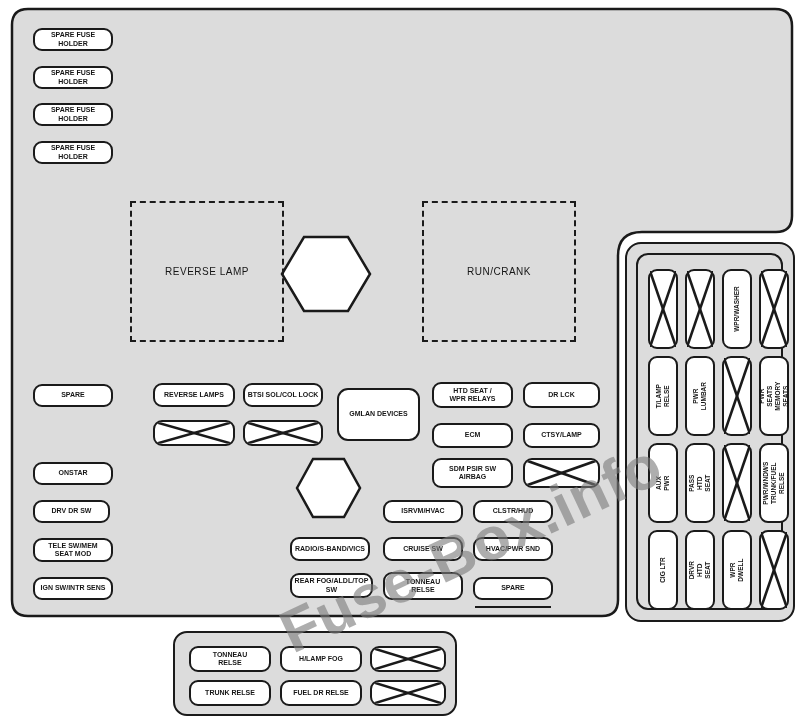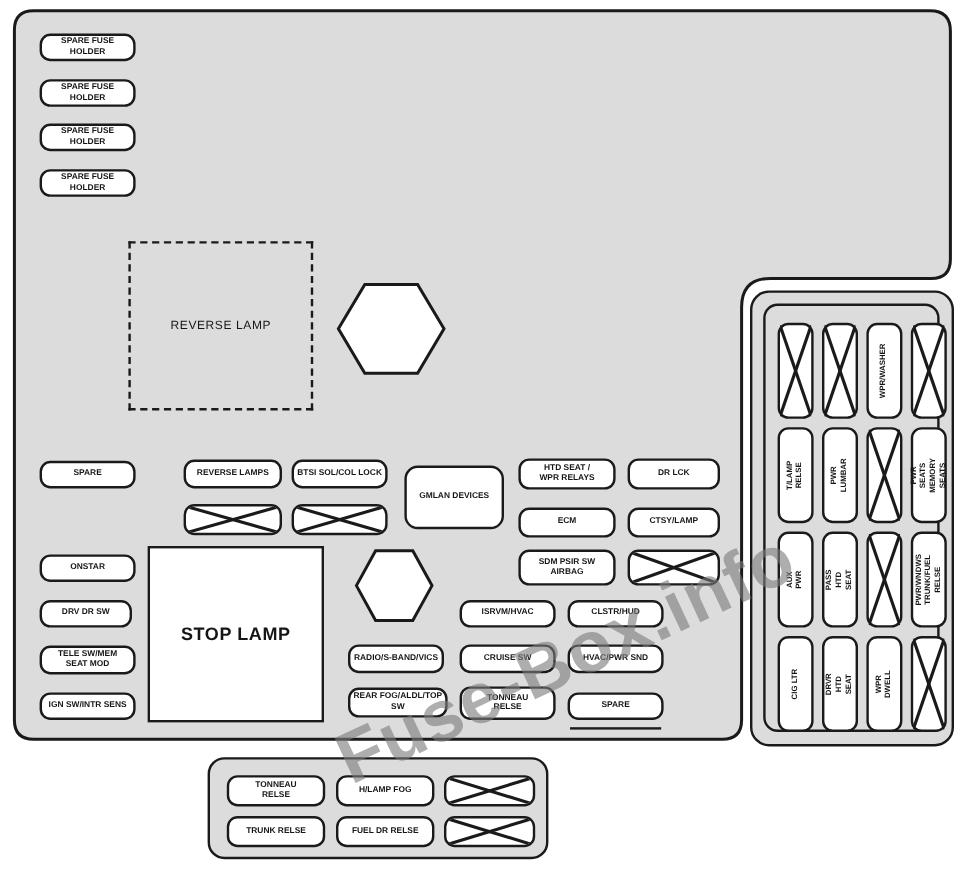--- a/index.html
+++ b/index.html
@@ -65,21 +65,22 @@
       <polygon points="297,488 313,459 344,459 360,488 344,517 313,517" fill="#ffffff" stroke="#1a1a1a" stroke-width="2.5"></polygon>
     </g>
   </svg>
 
   <div class="fuse" style="left:33px;top:28px;width:80px;height:23px;">SPARE FUSE HOLDER</div>
   <div class="fuse" style="left:33px;top:66px;width:80px;height:23px;">SPARE FUSE HOLDER</div>
   <div class="fuse" style="left:33px;top:103px;width:80px;height:23px;">SPARE FUSE HOLDER</div>
   <div class="fuse" style="left:33px;top:141px;width:80px;height:23px;">SPARE FUSE HOLDER</div>
 
 
-  <div class="dashedbox" style="left:107px;top:201px;width:154px;height:141px;">REVERSE LAMP</div>
+  <div class="dashedbox" style="left:130px;top:201px;width:154px;height:141px;">REVERSE LAMP</div>
+  <div class="dashedbox" style="left:422px;top:201px;width:154px;height:141px;">RUN/CRANK</div>
 
   <div class="fuse" style="left:33px;top:384px;width:80px;height:23px;">SPARE</div>
   <div class="fuse" style="left:153px;top:383px;width:82px;height:24px;">REVERSE LAMPS</div>
   <div class="fuse" style="left:243px;top:383px;width:80px;height:24px;">BTSI SOL/COL LOCK</div>
   <div class="fuse" style="left:337px;top:388px;width:83px;height:53px;border-radius:11px;">GMLAN DEVICES</div>
   <div class="fuse" style="left:432px;top:382px;width:81px;height:26px;">HTD SEAT /
 WPR RELAYS</div>
   <div class="fuse" style="left:523px;top:382px;width:77px;height:26px;">DR LCK</div>
 
   <div class="xslot" style="left:153px;top:420px;width:82px;height:26px;">
@@ -100,21 +101,20 @@
   <div class="fuse" style="left:33px;top:462px;width:80px;height:23px;">ONSTAR</div>
   <div class="fuse" style="left:432px;top:458px;width:81px;height:30px;">SDM PSIR SW
 AIRBAG</div>
   <div class="xslot" style="left:523px;top:458px;width:77px;height:30px;">
     <svg preserveAspectRatio="none">
         <line x1="0" y1="0" x2="100%" y2="100%" stroke="#1a1a1a" stroke-width="2.6"></line>
         <line x1="0" y1="100%" x2="100%" y2="0" stroke="#1a1a1a" stroke-width="2.6"></line>
       </svg>
   </div>
 
-  <div class="bigbox" style="left:123px;top:455px;width:147px;height:147px;font-size:15px;font-weight:700;letter-spacing:0.5px;">STOP LAMP</div>
 
   <div class="fuse" style="left:33px;top:500px;width:77px;height:23px;">DRV DR SW</div>
   <div class="fuse" style="left:383px;top:500px;width:80px;height:23px;">ISRVM/HVAC</div>
   <div class="fuse" style="left:473px;top:500px;width:80px;height:23px;">CLSTR/HUD</div>
 
   <div class="fuse" style="left:33px;top:538px;width:80px;height:24px;">TELE SW/MEM
 SEAT MOD</div>
   <div class="fuse" style="left:290px;top:537px;width:80px;height:24px;">RADIO/S-BAND/VICS</div>
   <div class="fuse" style="left:383px;top:537px;width:80px;height:24px;">CRUISE SW</div>
   <div class="fuse" style="left:473px;top:537px;width:80px;height:24px;">HVAC/PWR SND</div>

